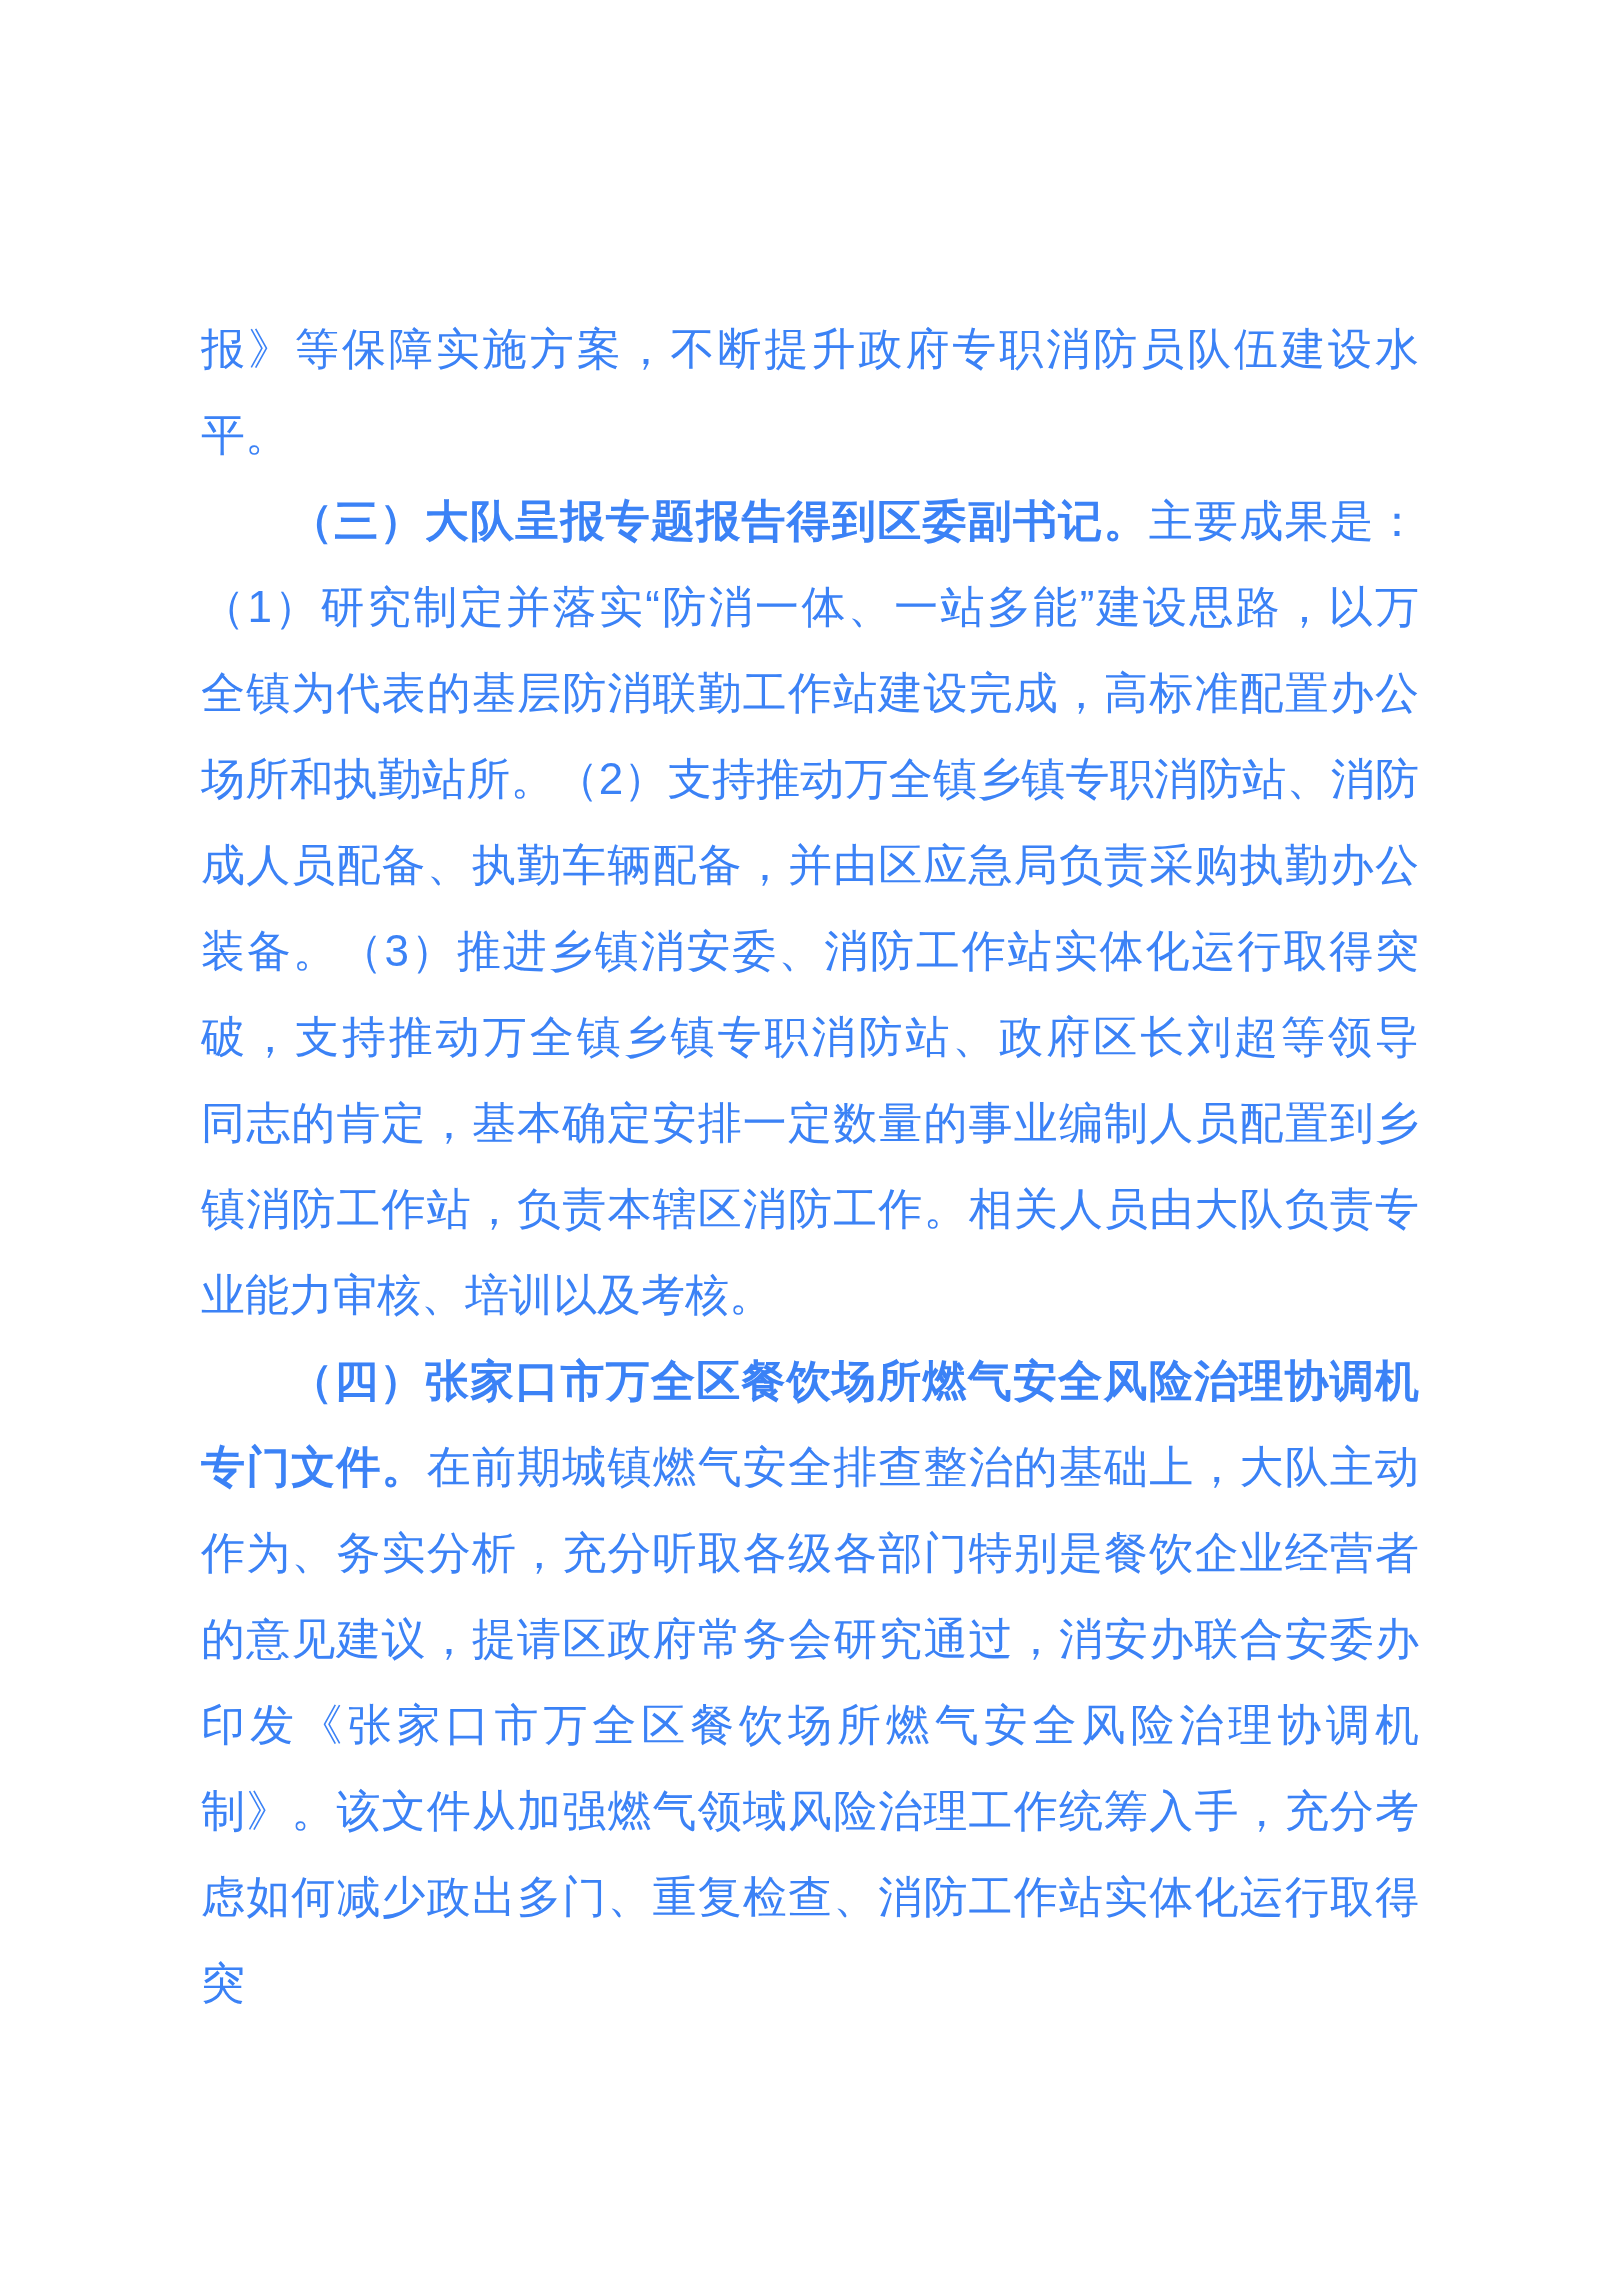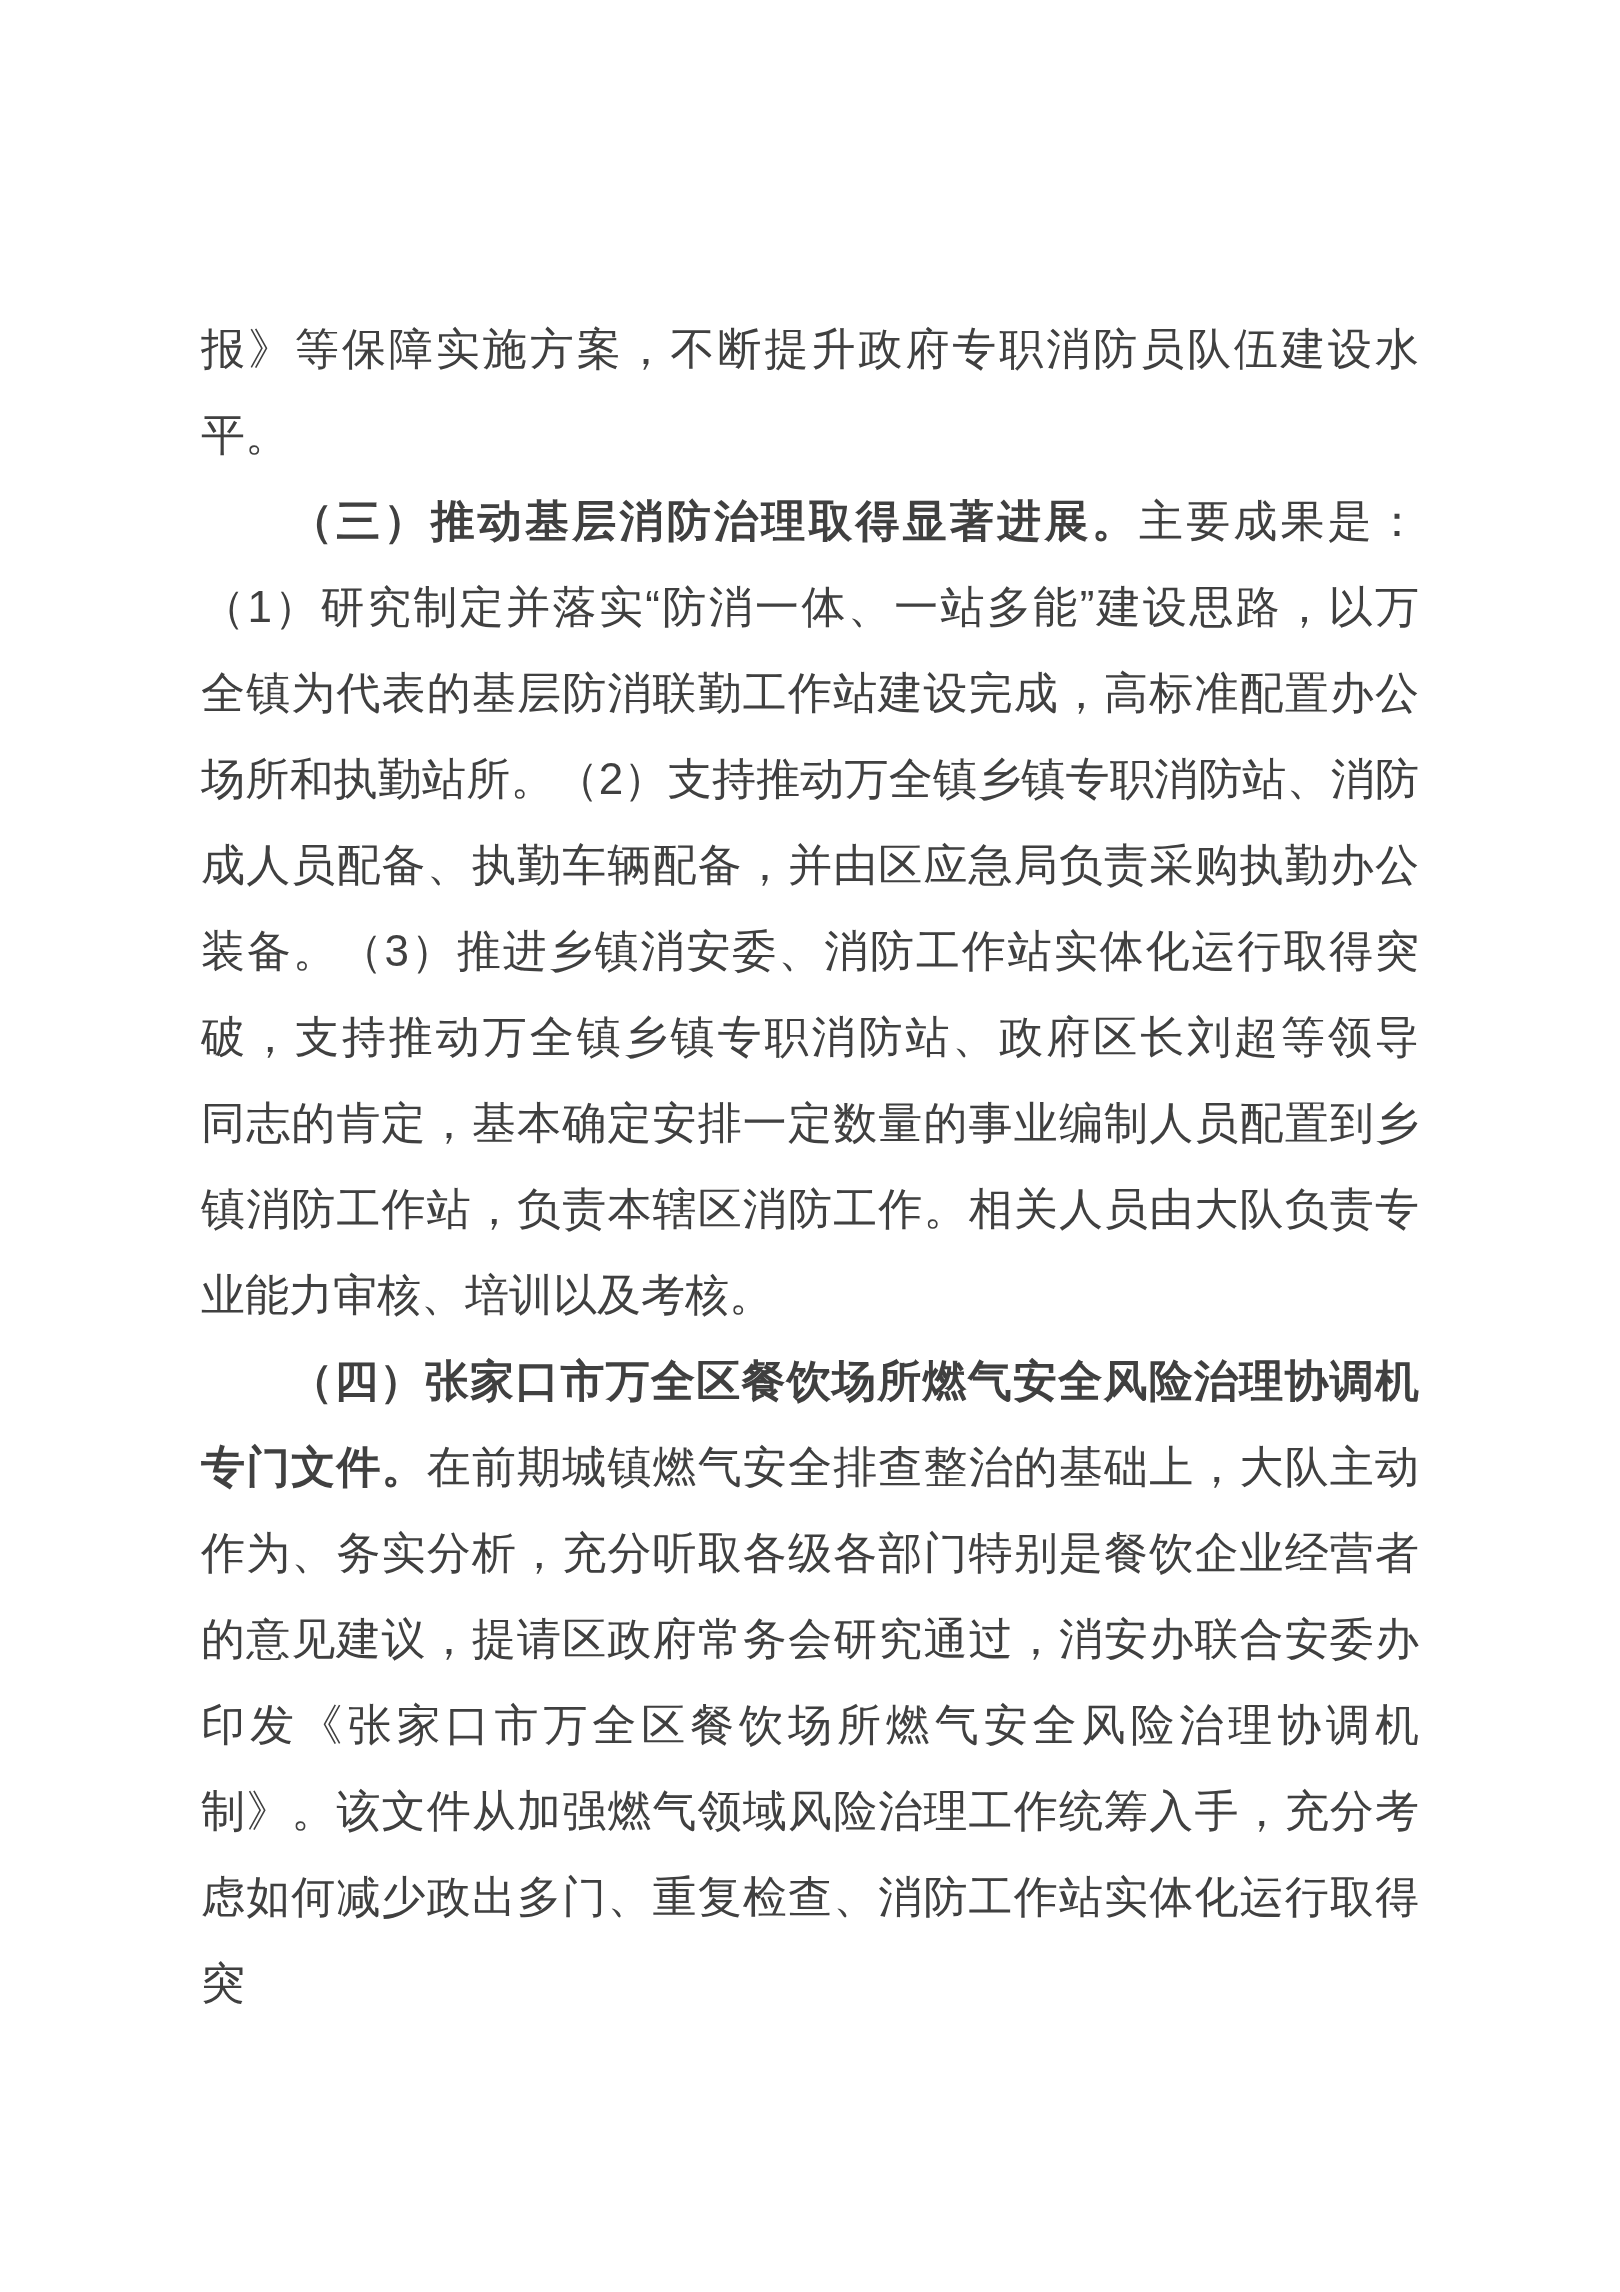--- a/index.html
+++ b/index.html
@@ -13,21 +13,21 @@
     height: 2293px;
     background: #ffffff;
     overflow: hidden;
     font-family: "Liberation Sans", sans-serif;
   }
   .doc-body {
     position: absolute;
     left: 201px;
     top: 306px;
     width: 1218px;
-    color: #404040;
+    color: #3b82f6;
   }
   .line {
     font-size: 44px;
     line-height: 86px;
     height: 86px;
     white-space: normal;
     text-align: left;
     letter-spacing: 0;
   }
   .line.jfy {
@@ -42,21 +42,21 @@
     font-weight: 700;
   }
 </style>
 </head>
 <body>
 
 <div class="page">
   <div class="doc-body">
       <div class="line jfy"><span>报》等保障实施方案，不断提升政府专职消防员队伍建设水</span></div>
       <div class="line"><span>平。</span></div>
-      <div class="line jfy ind"><span class="run-bold">（三）推动基层消防治理取得显著进展。</span><span>主要成果是：</span></div>
+      <div class="line jfy ind"><span class="run-bold">（三）大队呈报专题报告得到区委副书记。</span><span>主要成果是：</span></div>
       <div class="line jfy"><span>（1）研究制定并落实“防消一体、一站多能”建设思路，以万</span></div>
       <div class="line jfy"><span>全镇为代表的基层防消联勤工作站建设完成，高标准配置办公</span></div>
       <div class="line jfy"><span>场所和执勤站所。（2）支持推动万全镇乡镇专职消防站、消防</span></div>
       <div class="line jfy"><span>成人员配备、执勤车辆配备，并由区应急局负责采购执勤办公</span></div>
       <div class="line jfy"><span>装备。（3）推进乡镇消安委、消防工作站实体化运行取得突</span></div>
       <div class="line jfy"><span>破，支持推动万全镇乡镇专职消防站、政府区长刘超等领导</span></div>
       <div class="line jfy"><span>同志的肯定，基本确定安排一定数量的事业编制人员配置到乡</span></div>
       <div class="line jfy"><span>镇消防工作站，负责本辖区消防工作。相关人员由大队负责专</span></div>
       <div class="line"><span>业能力审核、培训以及考核。</span></div>
       <div class="line jfy ind"><span class="run-bold">（四）张家口市万全区餐饮场所燃气安全风险治理协调机</span></div>

